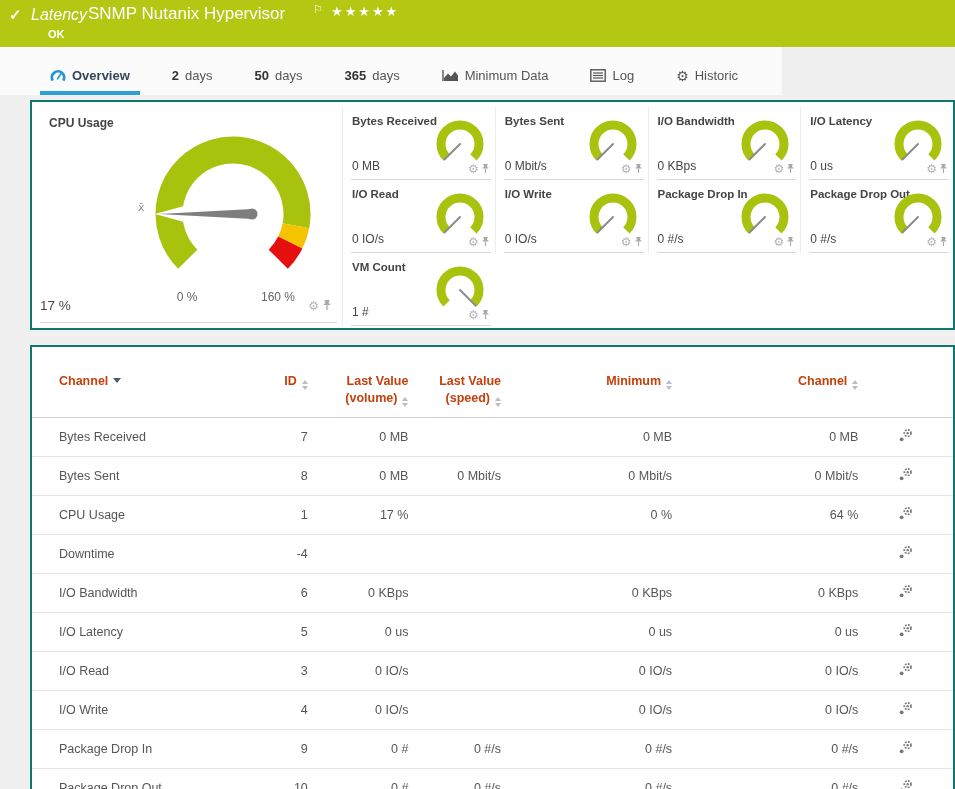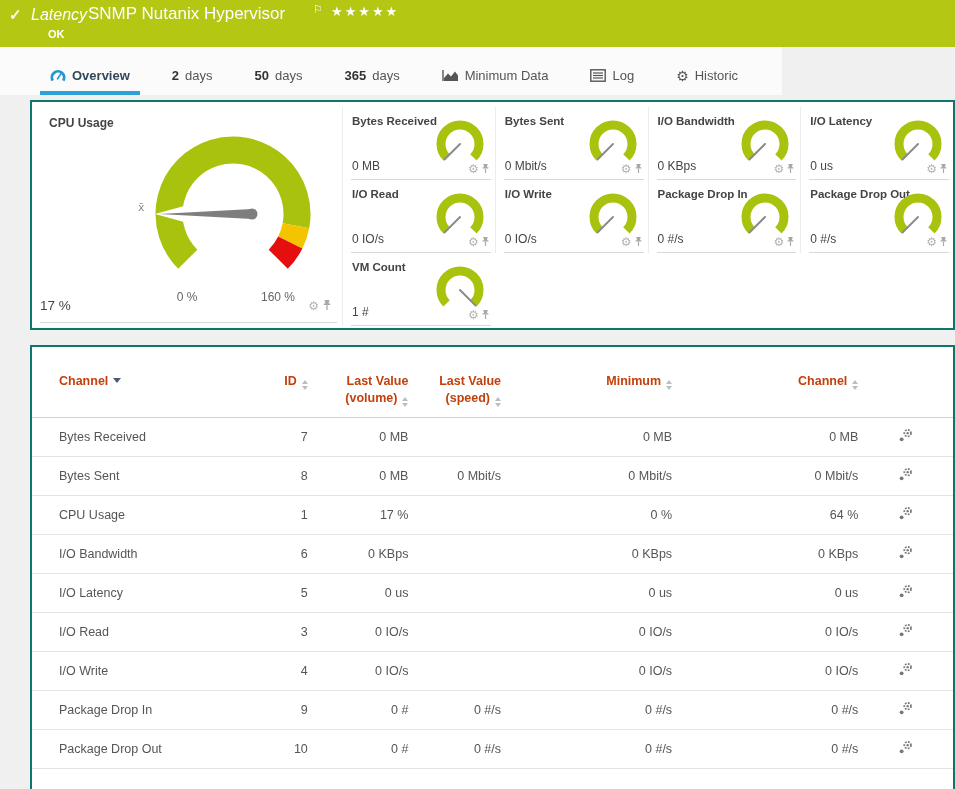--- a/index.html
+++ b/index.html
@@ -465,20 +465,37 @@
             <span class="edit-ic">
               <svg width="15" height="15" viewBox="0 0 14 14">
                 <circle cx="9" cy="4.8" r="3.1" fill="none" stroke="#777" stroke-width="1.6" stroke-dasharray="1.7 1.2"></circle>
                 <circle cx="9" cy="4.8" r="1.1" fill="#777"></circle>
                 <circle cx="3.4" cy="10.6" r="1.8" fill="#777"></circle>
               </svg>
             </span>
           </td>
         </tr>
 
+        <tr>
+          <td class="c-channel">Downtime</td>
+          <td class="c-id">-4</td>
+          <td class="c-vol"></td>
+          <td class="c-speed"></td>
+          <td class="c-min"></td>
+          <td class="c-max"></td>
+          <td class="c-edit">
+            <span class="edit-ic">
+              <svg width="15" height="15" viewBox="0 0 14 14">
+                <circle cx="9" cy="4.8" r="3.1" fill="none" stroke="#777" stroke-width="1.6" stroke-dasharray="1.7 1.2"></circle>
+                <circle cx="9" cy="4.8" r="1.1" fill="#777"></circle>
+                <circle cx="3.4" cy="10.6" r="1.8" fill="#777"></circle>
+              </svg>
+            </span>
+          </td>
+        </tr>
 
         <tr>
           <td class="c-channel">I/O Bandwidth</td>
           <td class="c-id">6</td>
           <td class="c-vol">0 KBps</td>
           <td class="c-speed"></td>
           <td class="c-min">0 KBps</td>
           <td class="c-max">0 KBps</td>
           <td class="c-edit">
             <span class="edit-ic">

